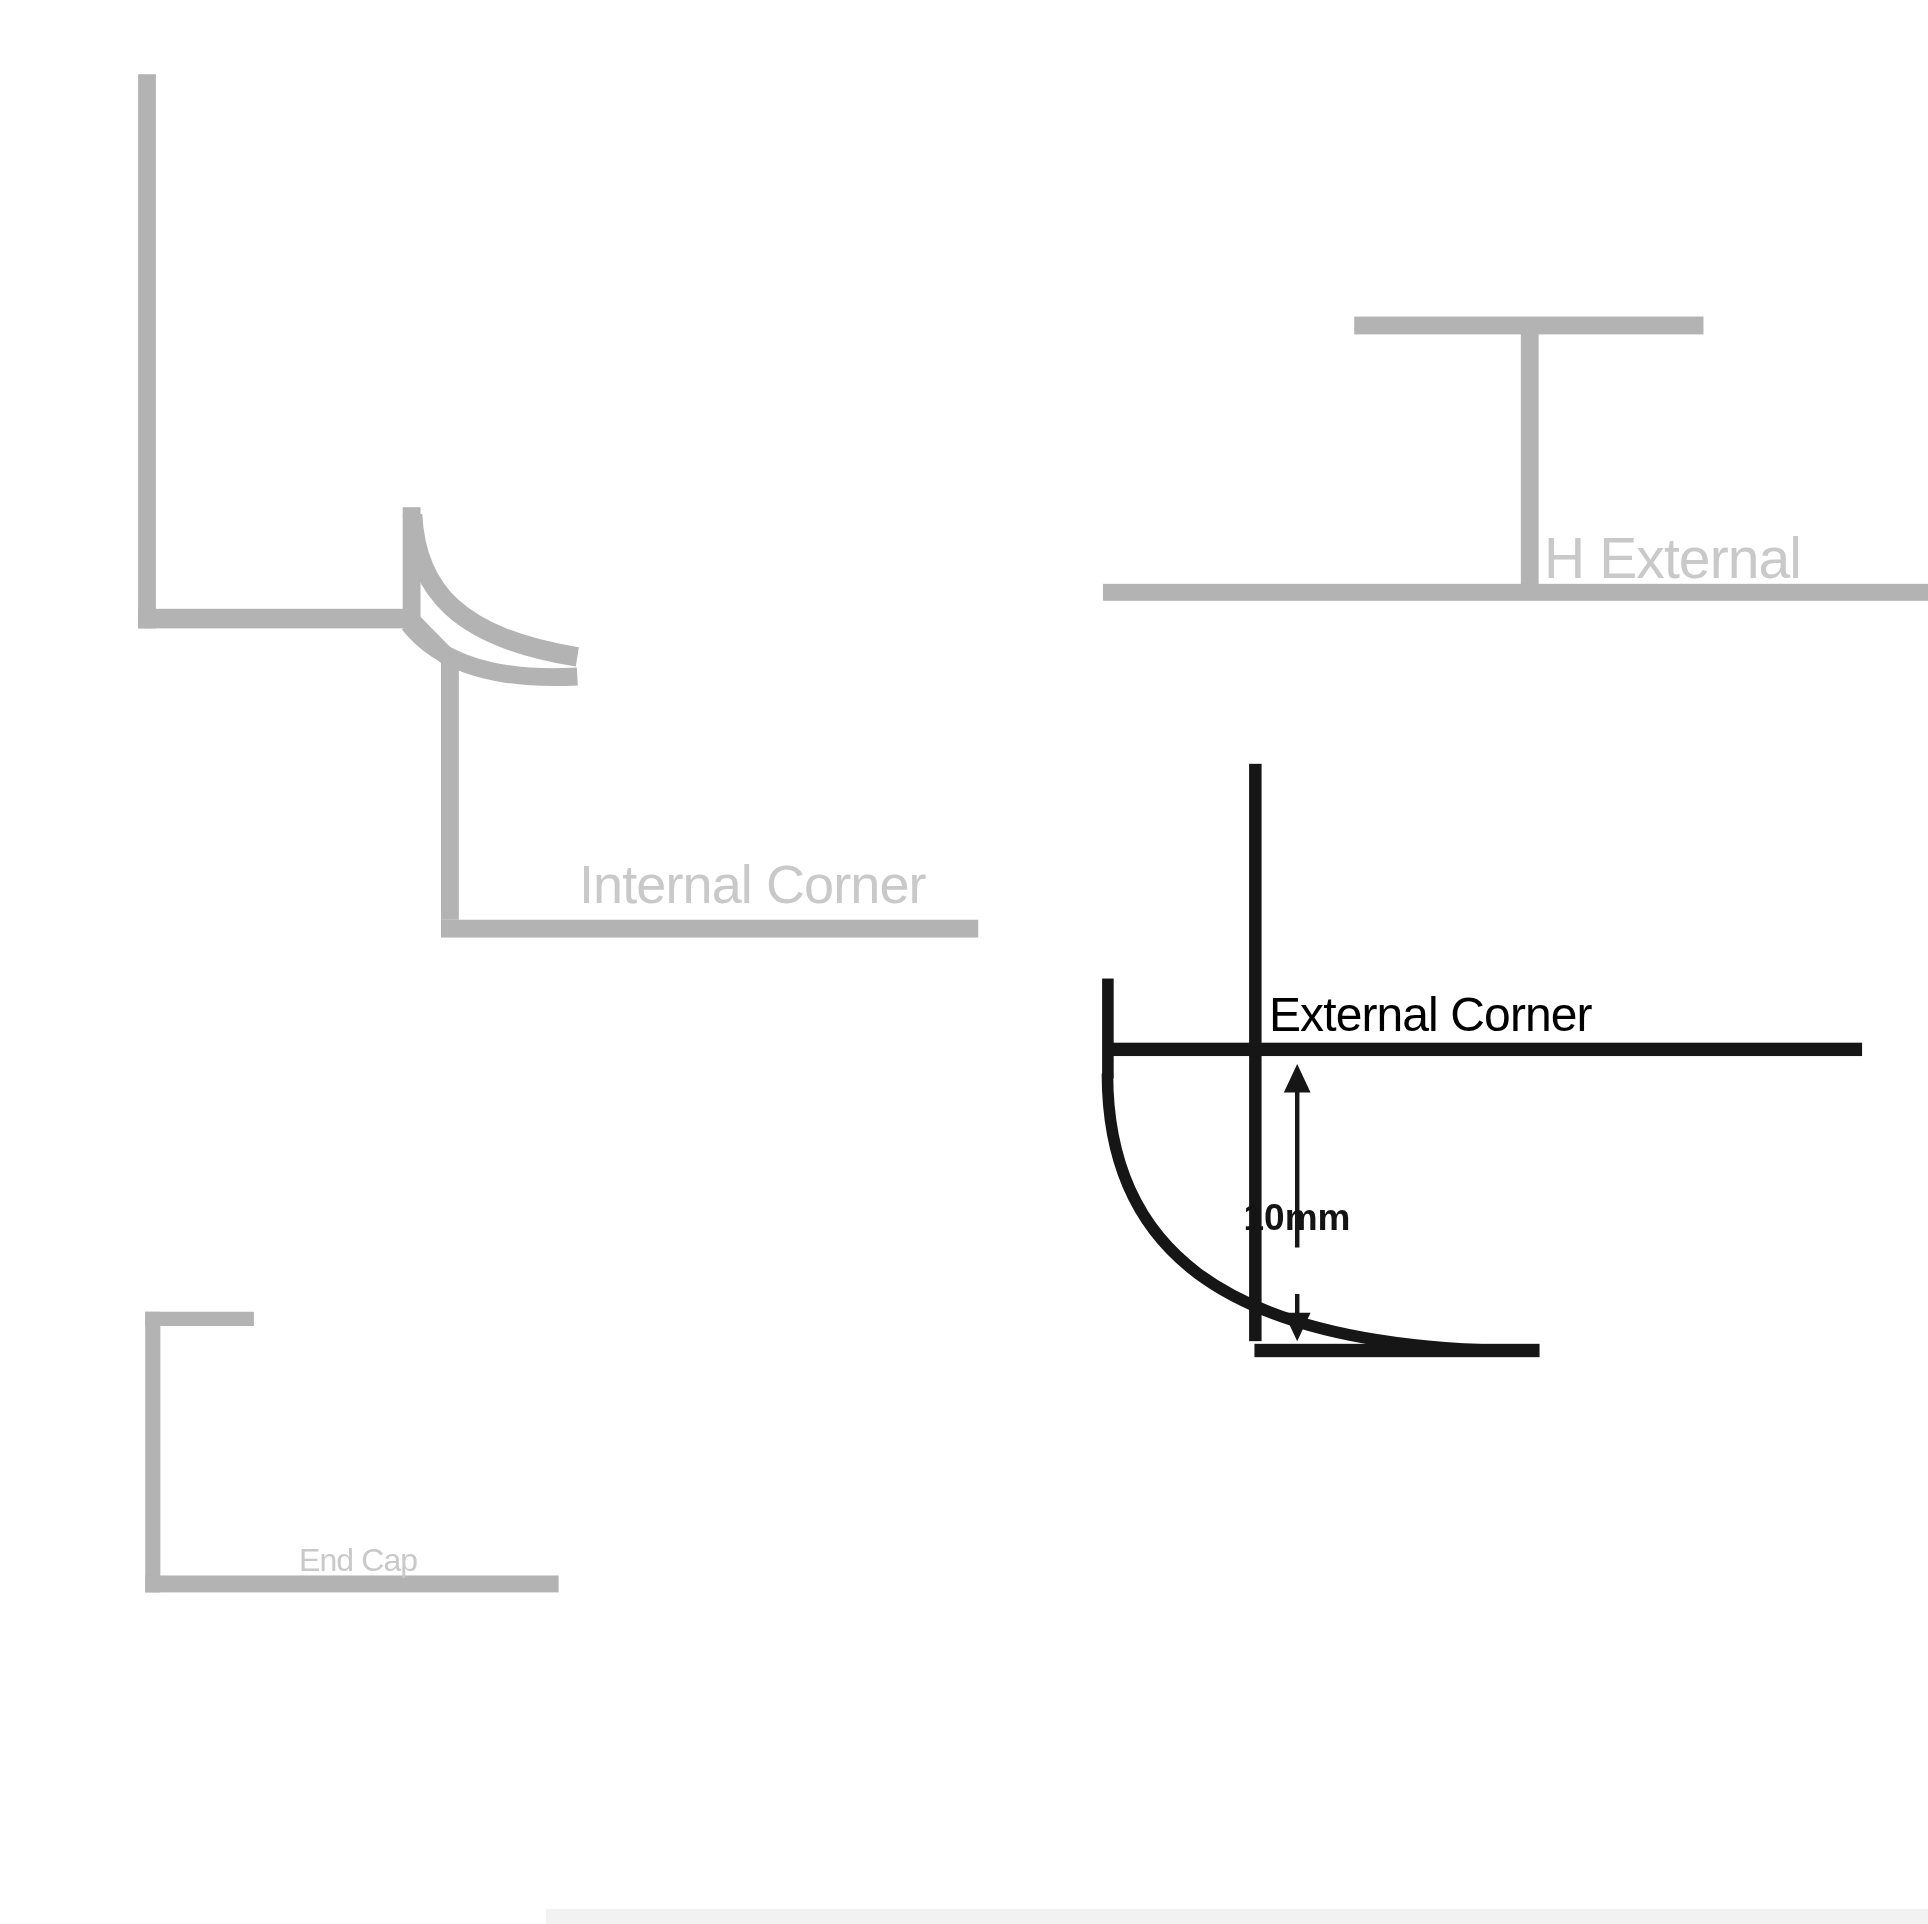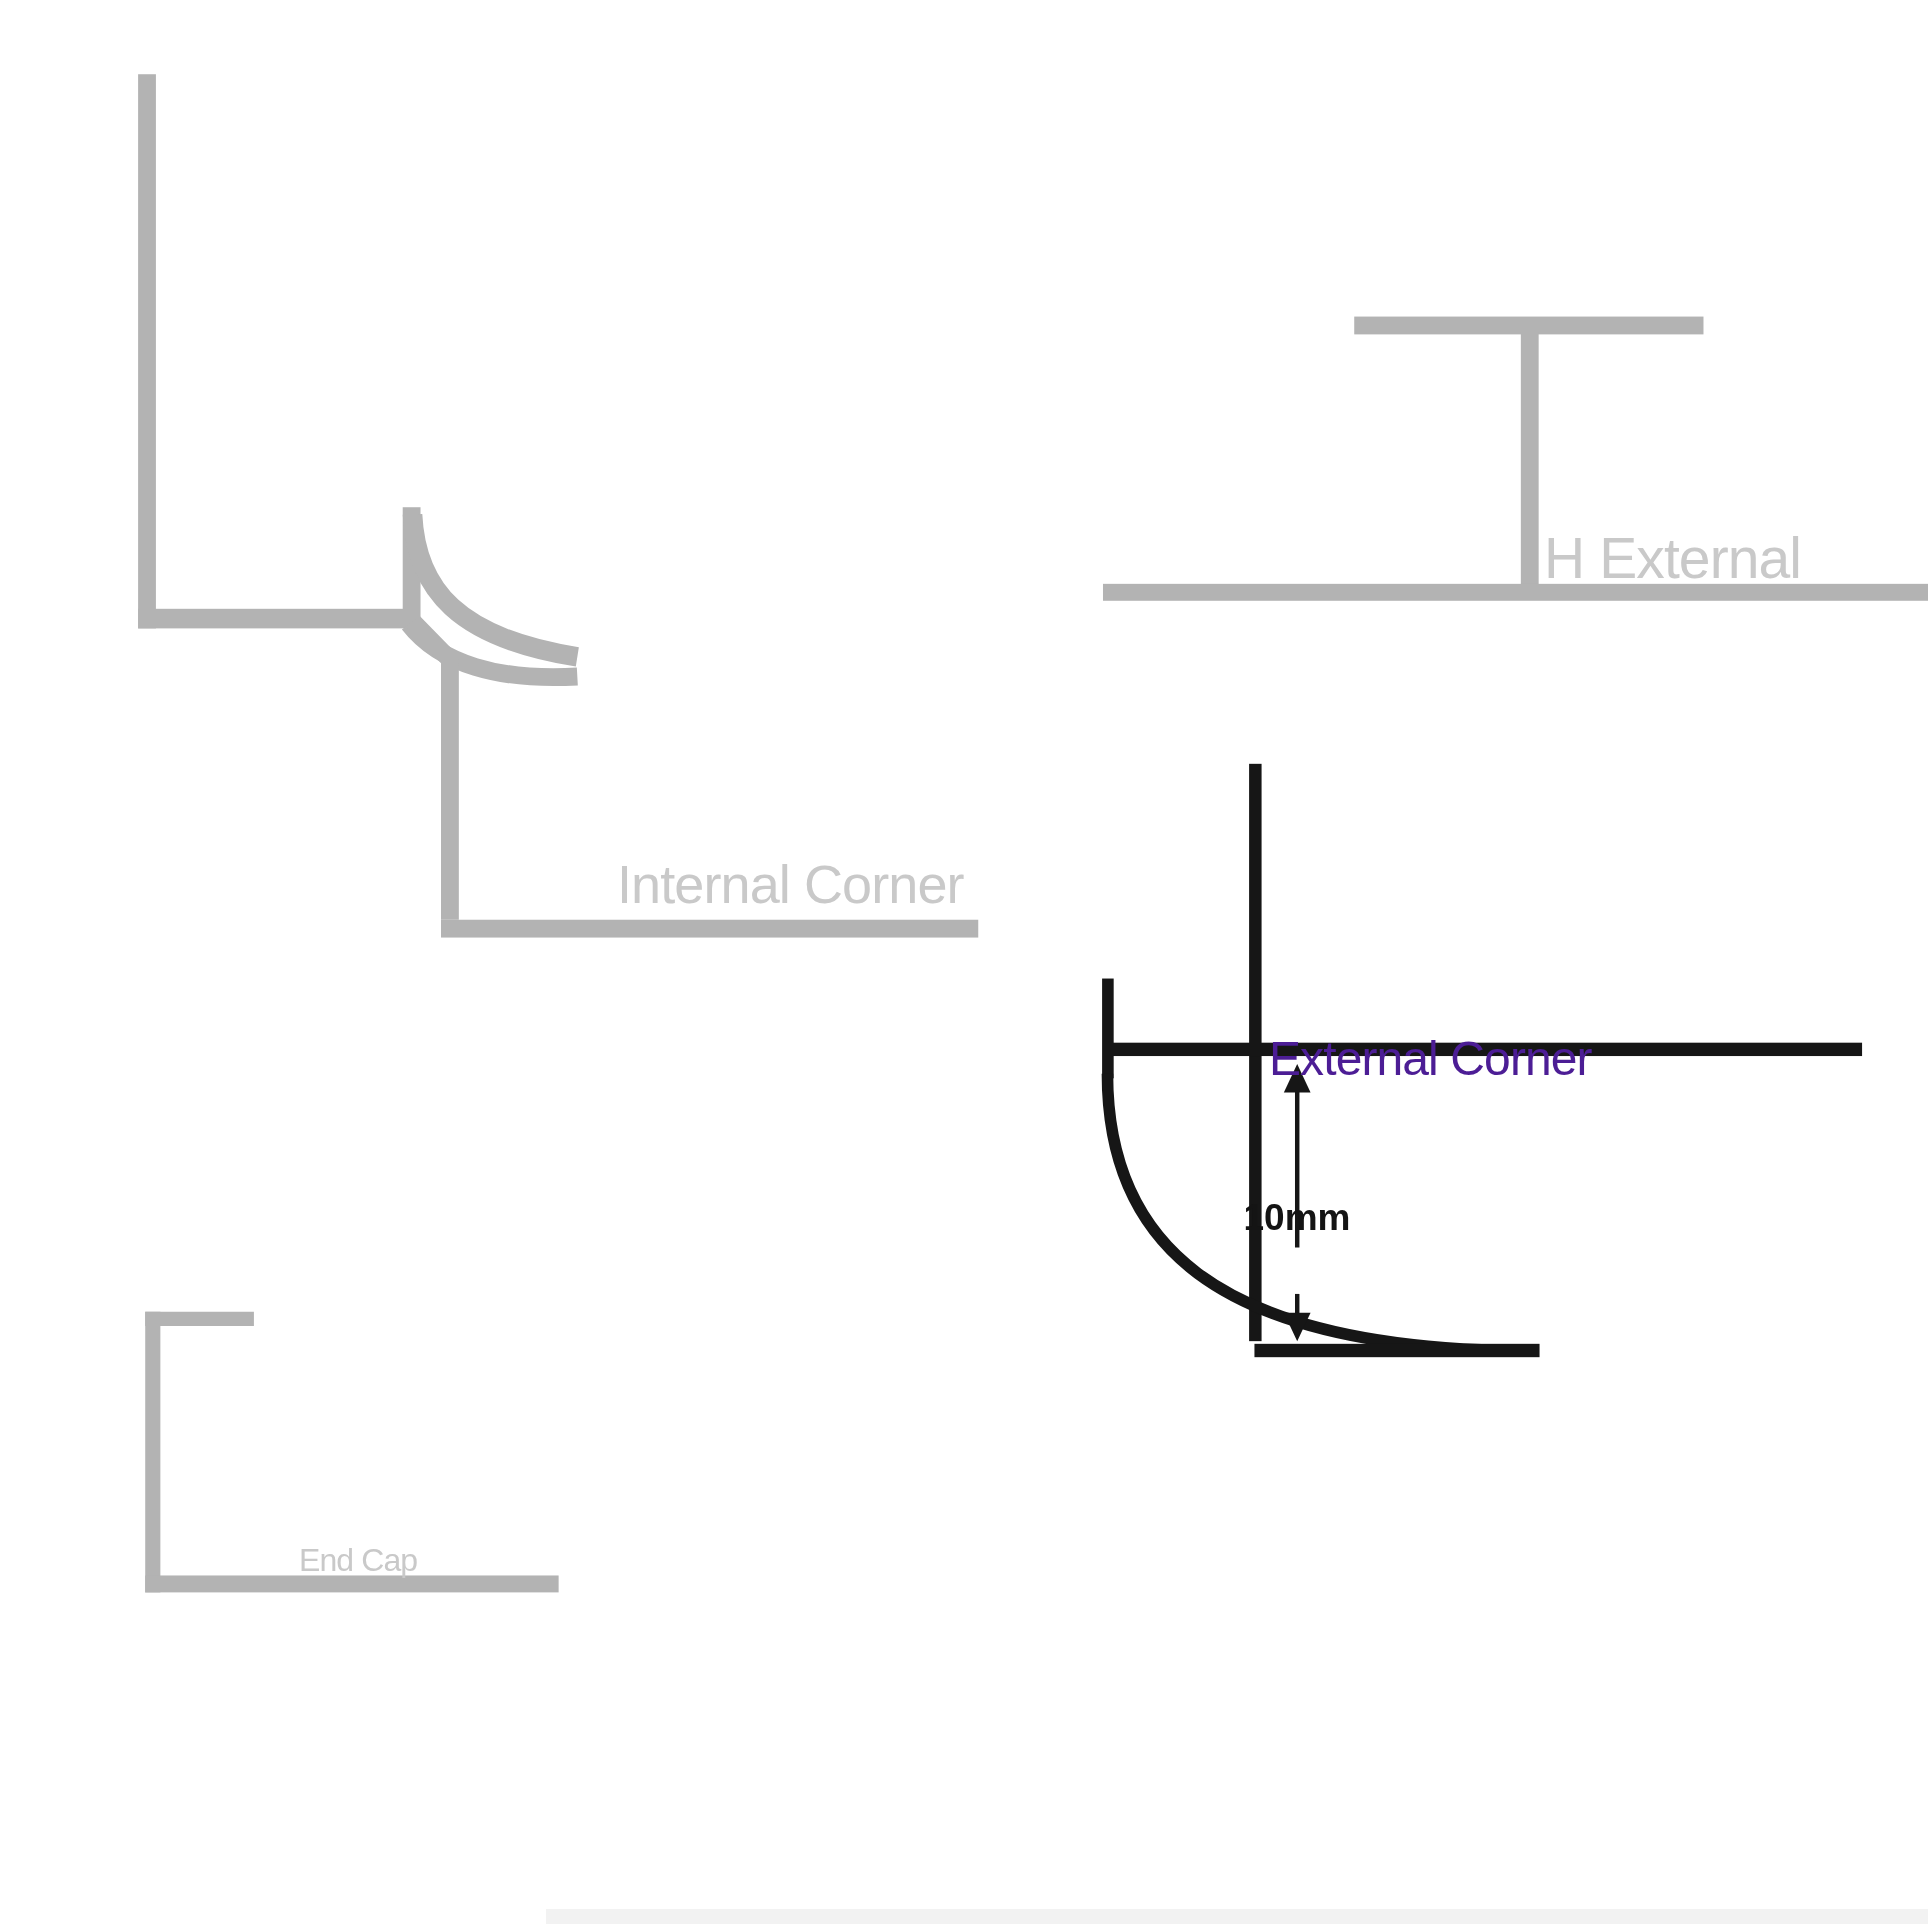--- a/index.html
+++ b/index.html
@@ -12,24 +12,24 @@
     font-family:"Liberation Sans", sans-serif;
   }
   .stage svg{position:absolute;left:0;top:0;}
   .lbl{
     position:absolute;
     line-height:1;
     white-space:nowrap;
     letter-spacing:-0.9px;
   }
   .lbl-gray{color:#c9c9c9;}
-  .lbl-internal{left:617px;top:857px;font-size:54px;}
+  .lbl-internal{left:579px;top:857px;font-size:54px;}
   .lbl-hsection{left:1544px;top:530px;font-size:57px;}
   .lbl-endcap{left:299px;top:1544px;font-size:32px;}
-  .lbl-external{left:1269px;top:991px;font-size:48px;color:#4c1d95;letter-spacing:-0.9px;margin-top:44px;}
+  .lbl-external{left:1269px;top:991px;font-size:48px;color:#000000;letter-spacing:-0.9px;}
   .lbl-dim{
     left:1297px;top:1199px;
     transform:translateX(-50%);
     font-size:37px;font-weight:bold;color:#141414;letter-spacing:0;
   }
   .footer-band{
     position:absolute;
     left:546px;top:1909px;
     width:1382px;height:16px;
     background:#f2f2f2;

